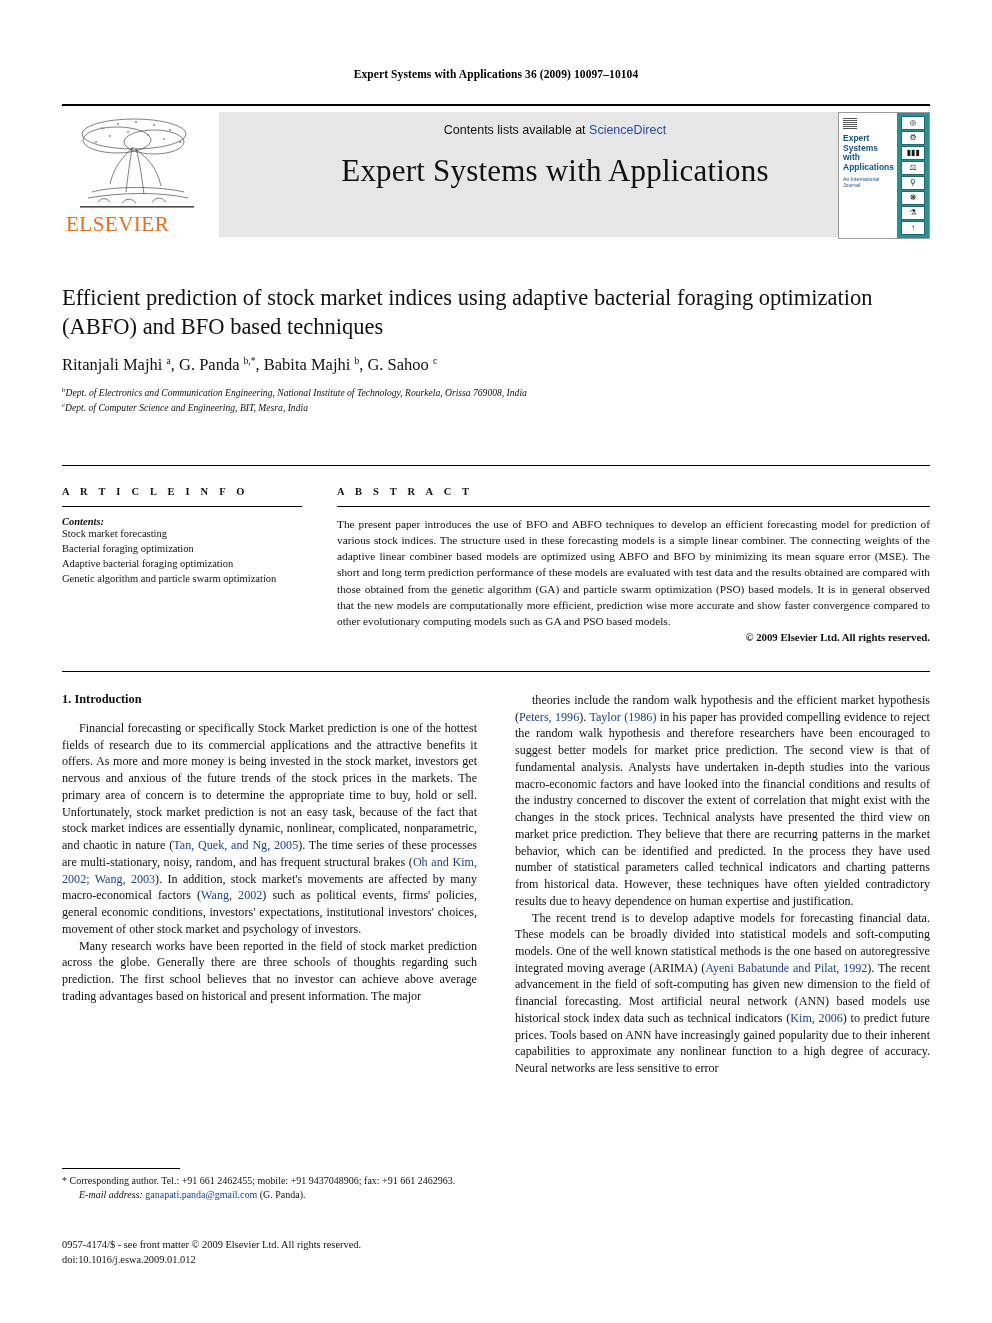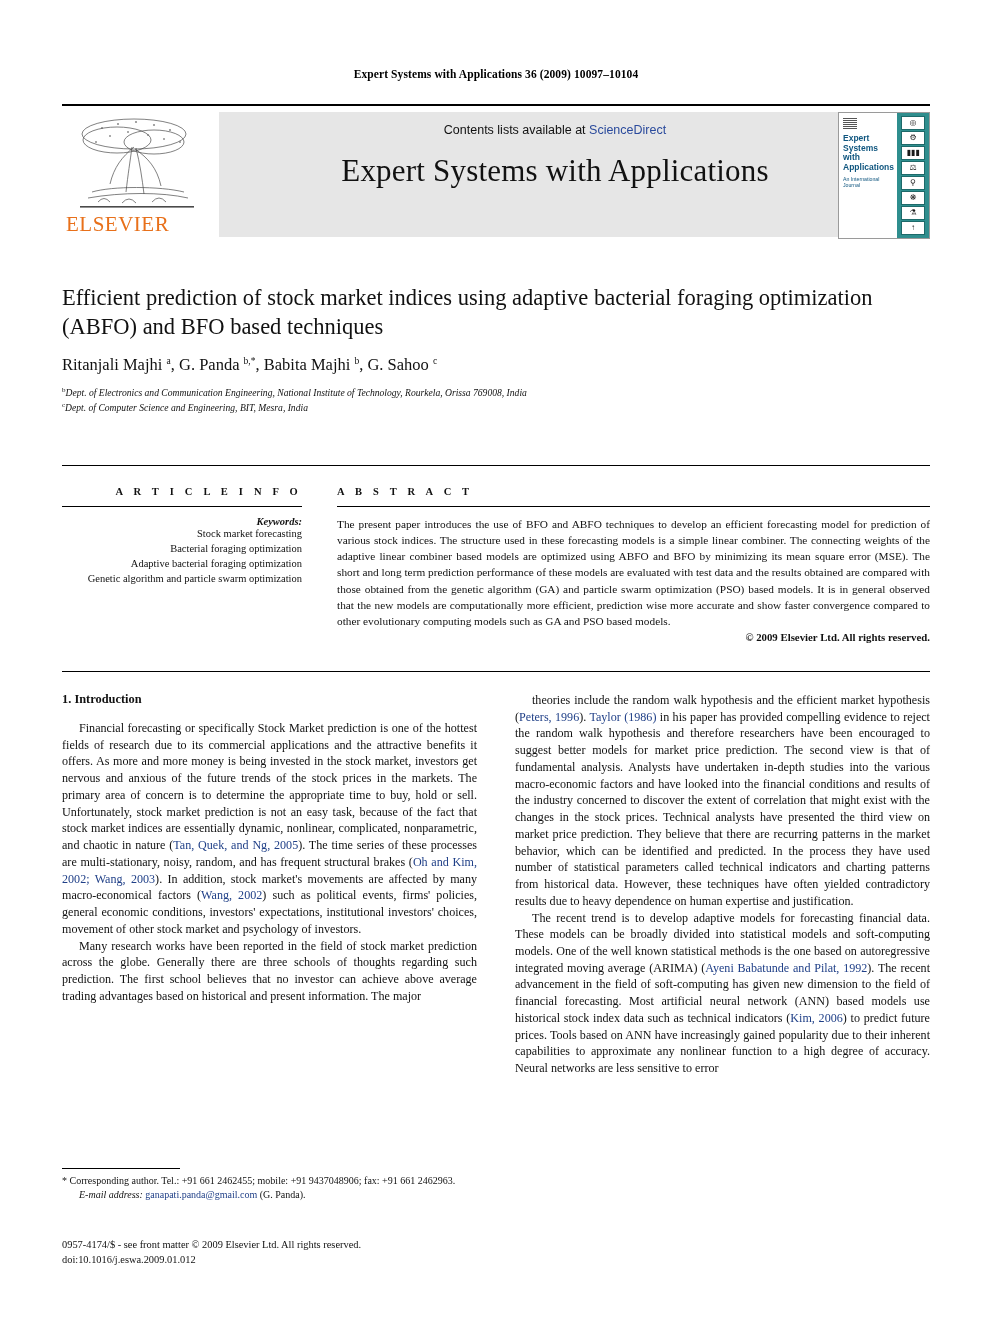--- a/index.html
+++ b/index.html
@@ -207,21 +207,20 @@
     width: 868px;
     border-top: 1px solid #000;
   }
 
   
   .article-info {
     position: absolute;
     left: 62px;
     top: 486px;
     width: 240px;
-    text-align: right;
   }
   .section-caps {
     font-family: "Liberation Serif", serif;
     font-weight: bold;
     font-size: 10.5px;
     letter-spacing: 4.2px;
     color: #111;
   }
   .thin-rule {
     border-top: 1px solid #000;
@@ -407,21 +406,21 @@
         <div class="affil"><sup>b</sup>Dept. of Electronics and Communication Engineering, National Institute of Technology, Rourkela, Orissa 769008, India</div>
         <div class="affil"><sup>c</sup>Dept. of Computer Science and Engineering, BIT, Mesra, India</div>
       </div>
   </div>
 
   <div class="rule-top"></div>
 
   <div class="article-info">
     <div class="section-caps">A R T I C L E  I N F O</div>
     <div class="thin-rule"></div>
-    <div class="keywords-label">Keywords:</div>
+    <div class="keywords-label">Contents:</div>
     <div id="keywords-list">
         <div class="keyword">Stock market forecasting</div>
         <div class="keyword">Bacterial foraging optimization</div>
         <div class="keyword">Adaptive bacterial foraging optimization</div>
         <div class="keyword">Genetic algorithm and particle swarm optimization</div>
       </div>
   </div>
 
   <div class="abstract-block">
     <div class="section-caps">A B S T R A C T</div>

